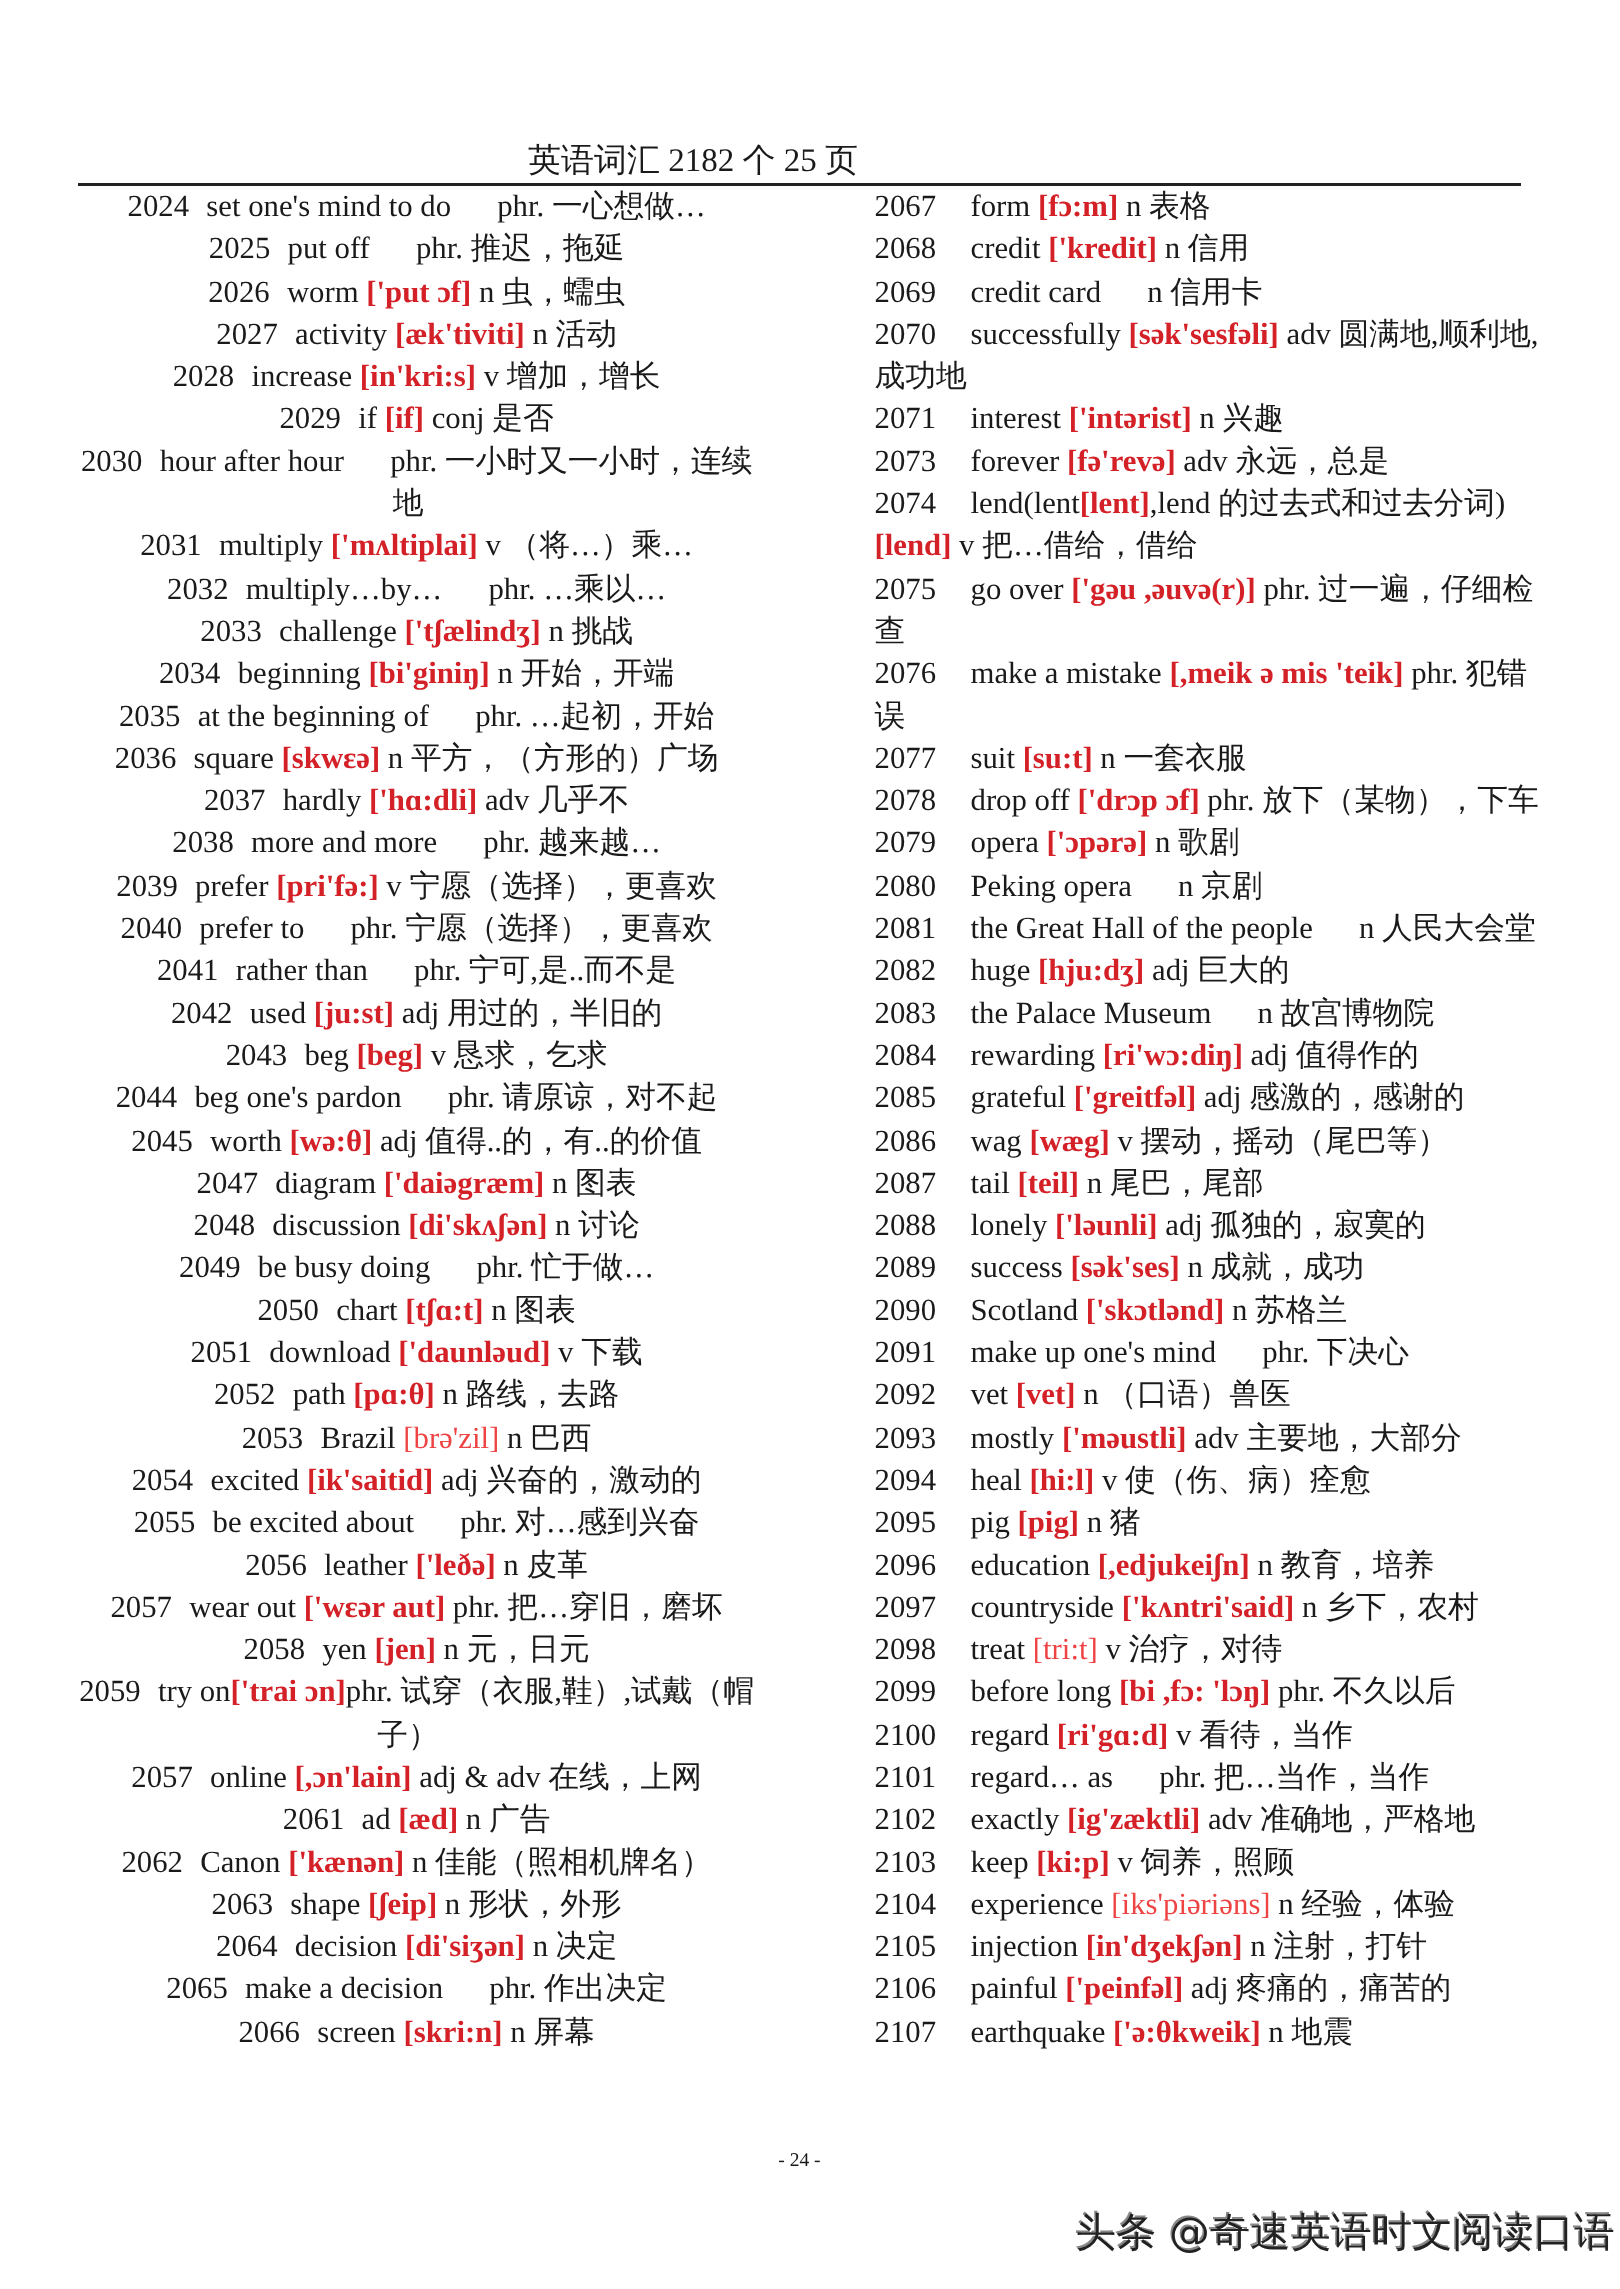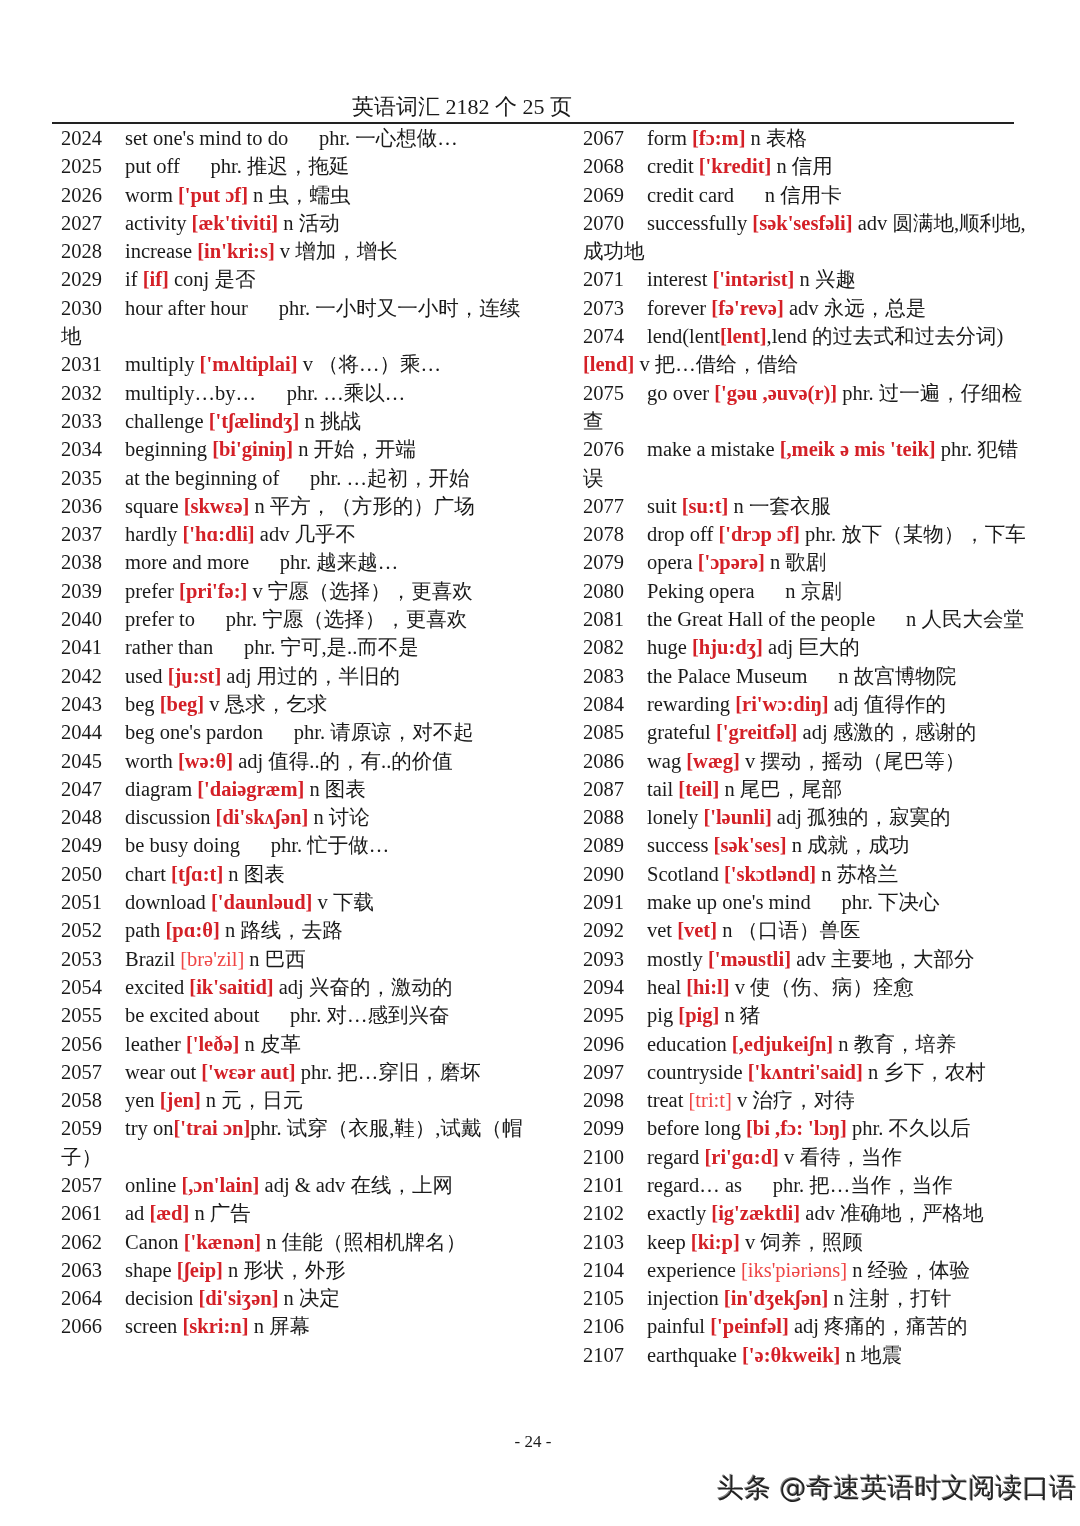--- a/index.html
+++ b/index.html
@@ -13,30 +13,30 @@
     text-align: center; font-size: 22px; line-height: 22px;
   }
   .rule {
     position: absolute; top: 122px; left: 52px; width: 962px; height: 2px;
     background: #222;
   }
   .col {
     position: absolute; top: 124px;
     font-size: 20.5px; line-height: 28.3px;
   }
-  .col.left  { left: 61px;  width: 470px; }
+  .col.left  { left: 37px;  width: 470px; text-align: center; }
   .col.right { left: 583px; width: 454px; }
   .entry { white-space: normal; }
   .num { display: inline-block; width: 64px; }
   .ipa { color: #d42027; font-weight: bold; }
   .ipa.plain { color: #ef4444; font-weight: normal; }
   .cn { }
   .footer {
     position: absolute; top: 1432px; left: 0; width: 1066px;
-    text-align: center; font-size: 17px;
+    text-align: center; font-size: 13px;
   }
   .watermark {
     position: absolute; top: 1470px; left: 694px;
     font-family: "DejaVu Sans", sans-serif; font-size: 27px; color: #222;
     letter-spacing: 0px;
     text-shadow: 1px 1px 0 #fff, -1px -1px 0 #888;
     margin-left: 23px;
   }
 </style>
 </head>
@@ -79,20 +79,21 @@
     <div class="entry"><span class="num">2055</span><span>be excited about</span>&nbsp;&nbsp;&nbsp;&nbsp;&nbsp;&nbsp;<span>phr.</span> <span class="cn">对…感到兴奋</span></div>
     <div class="entry"><span class="num">2056</span><span>leather</span> <span class="ipa">['leðə]</span> <span>n</span> <span class="cn">皮革</span></div>
     <div class="entry"><span class="num">2057</span><span>wear out</span> <span class="ipa">['wɛər aut]</span> <span>phr.</span> <span class="cn">把…穿旧，磨坏</span></div>
     <div class="entry"><span class="num">2058</span><span>yen</span> <span class="ipa">[jen]</span> <span>n</span> <span class="cn">元，日元</span></div>
     <div class="entry"><span class="num">2059</span><span>try on</span><span class="ipa">['trai ɔn]</span><span>phr.</span> <span class="cn">试穿（衣服,鞋）,试戴（帽子）</span></div>
     <div class="entry"><span class="num">2057</span><span>online</span> <span class="ipa">[,ɔn'lain]</span> <span>adj &amp; adv</span> <span class="cn">在线，上网</span></div>
     <div class="entry"><span class="num">2061</span><span>ad</span> <span class="ipa">[æd]</span> <span>n</span> <span class="cn">广告</span></div>
     <div class="entry"><span class="num">2062</span><span>Canon</span> <span class="ipa">['kænən]</span> <span>n</span> <span class="cn">佳能（照相机牌名）</span></div>
     <div class="entry"><span class="num">2063</span><span>shape</span> <span class="ipa">[ʃeip]</span> <span>n</span> <span class="cn">形状，外形</span></div>
     <div class="entry"><span class="num">2064</span><span>decision</span> <span class="ipa">[di'siʒən]</span> <span>n</span> <span class="cn">决定</span></div>
+    <div class="entry"><span class="num">2065</span><span>make a decision</span>&nbsp;&nbsp;&nbsp;&nbsp;&nbsp;&nbsp;<span>phr.</span> <span class="cn">作出决定</span></div>
     <div class="entry"><span class="num">2066</span><span>screen</span> <span class="ipa">[skri:n]</span> <span>n</span> <span class="cn">屏幕</span></div>
   </div>
 <div class="col right" id="col-right">
     <div class="entry"><span class="num">2067</span><span>form</span> <span class="ipa">[fɔ:m]</span> <span>n</span> <span class="cn">表格</span></div>
     <div class="entry"><span class="num">2068</span><span>credit</span> <span class="ipa">['kredit]</span> <span>n</span> <span class="cn">信用</span></div>
     <div class="entry"><span class="num">2069</span><span>credit card</span>&nbsp;&nbsp;&nbsp;&nbsp;&nbsp;&nbsp;<span>n</span> <span class="cn">信用卡</span></div>
     <div class="entry"><span class="num">2070</span><span>successfully</span> <span class="ipa">[sək'sesfəli]</span> <span>adv</span> <span class="cn">圆满地,顺利地,成功地</span></div>
     <div class="entry"><span class="num">2071</span><span>interest</span> <span class="ipa">['intərist]</span> <span>n</span> <span class="cn">兴趣</span></div>
     <div class="entry"><span class="num">2073</span><span>forever</span> <span class="ipa">[fə'revə]</span> <span>adv</span> <span class="cn">永远，总是</span></div>
     <div class="entry"><span class="num">2074</span><span>lend(lent</span><span class="ipa">[lent]</span><span class="cn">,lend 的过去式和过去分词)</span> <span class="ipa">[lend]</span> <span>v</span> <span class="cn">把…借给，借给</span></div>

